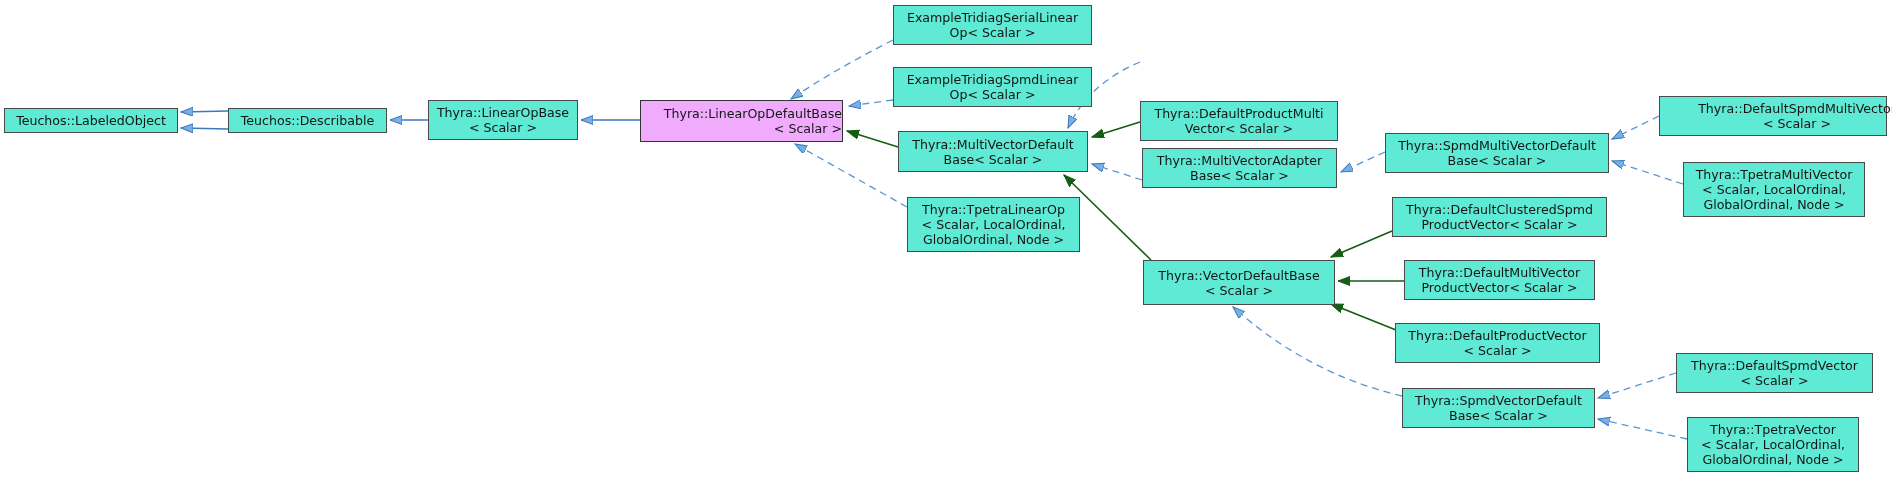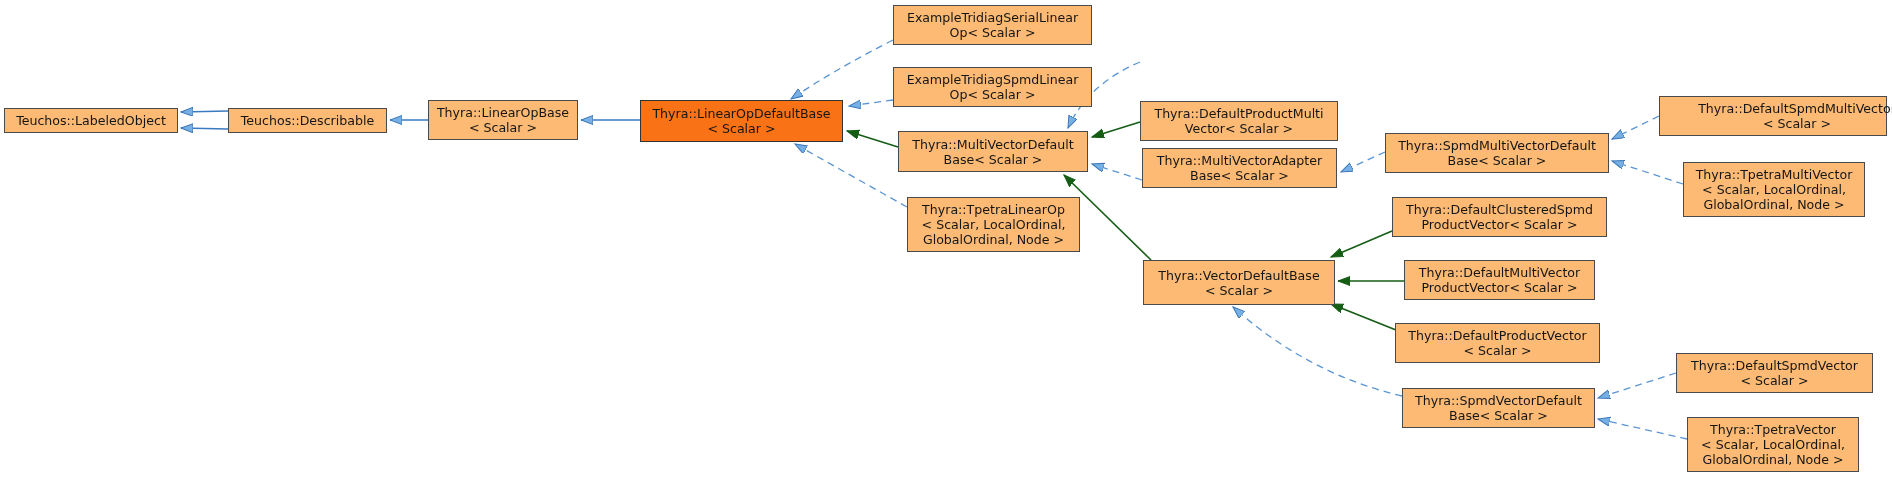--- a/index.html
+++ b/index.html
@@ -16,37 +16,38 @@
     font-family: "DejaVu Sans", "Liberation Sans", sans-serif;
   }
   #edge-layer {
     position: absolute;
     left: 0;
     top: 0;
   }
   .class-node {
     position: absolute;
     box-sizing: border-box;
-    background: #fdba74;
+    background: #5eead4;
     border: 1.5px solid #4a4a4a;
     color: #161616;
     font-size: 12.6px;
     line-height: 15px;
     display: flex;
     flex-direction: column;
     justify-content: center;
     align-items: center;
     text-align: center;
     white-space: nowrap;
     cursor: pointer;
   }
   .class-node.selected {
-    background: #f97316;
+    background: #f0abfc;
     border: 1.8px solid #333333;
     cursor: default;
+    align-items: flex-end;
   }
   .class-node span {
     display: block;
   }
 </style>
 </head>
 <body>
 
 <div id="diagram" title="Inheritance graph for Thyra::LinearOpDefaultBase&lt; Scalar &gt;" style="width: 1892px; height: 478px; background: rgb(255, 255, 255);">
     <svg id="edge-layer" width="1892" height="478" xmlns="http://www.w3.org/2000/svg">

